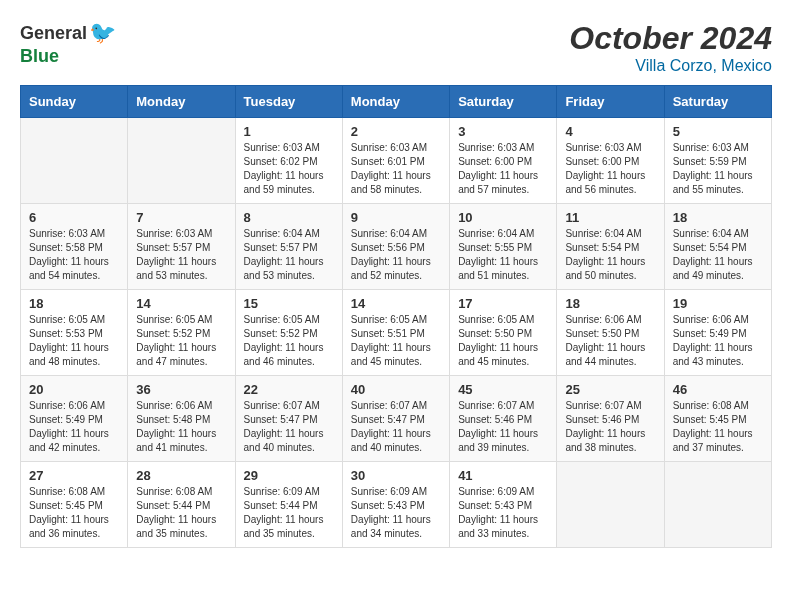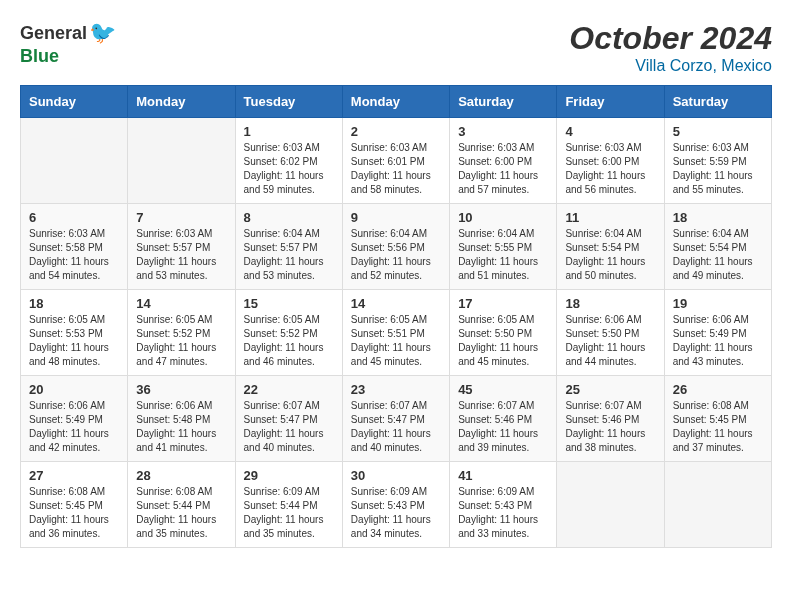--- a/index.html
+++ b/index.html
@@ -261,39 +261,39 @@
 Sunset: 5:48 PM
 Daylight: 11 hours and 41 minutes.</div>
         </td>
         <td>
           <div class="day-number">22</div>
           <div class="day-info" style="white-space: pre-line;">Sunrise: 6:07 AM
 Sunset: 5:47 PM
 Daylight: 11 hours and 40 minutes.</div>
         </td>
         <td>
-          <div class="day-number">23</div>
+          <div class="day-number">40</div>
           <div class="day-info" style="white-space: pre-line;">Sunrise: 6:07 AM
 Sunset: 5:47 PM
 Daylight: 11 hours and 40 minutes.</div>
         </td>
         <td>
           <div class="day-number">45</div>
           <div class="day-info" style="white-space: pre-line;">Sunrise: 6:07 AM
 Sunset: 5:46 PM
 Daylight: 11 hours and 39 minutes.</div>
         </td>
         <td>
           <div class="day-number">25</div>
           <div class="day-info" style="white-space: pre-line;">Sunrise: 6:07 AM
 Sunset: 5:46 PM
 Daylight: 11 hours and 38 minutes.</div>
         </td>
         <td>
-          <div class="day-number">26</div>
+          <div class="day-number">46</div>
           <div class="day-info" style="white-space: pre-line;">Sunrise: 6:08 AM
 Sunset: 5:45 PM
 Daylight: 11 hours and 37 minutes.</div>
         </td>
       </tr>
       <tr>
         <td>
           <div class="day-number">27</div>
           <div class="day-info" style="white-space: pre-line;">Sunrise: 6:08 AM
 Sunset: 5:45 PM

